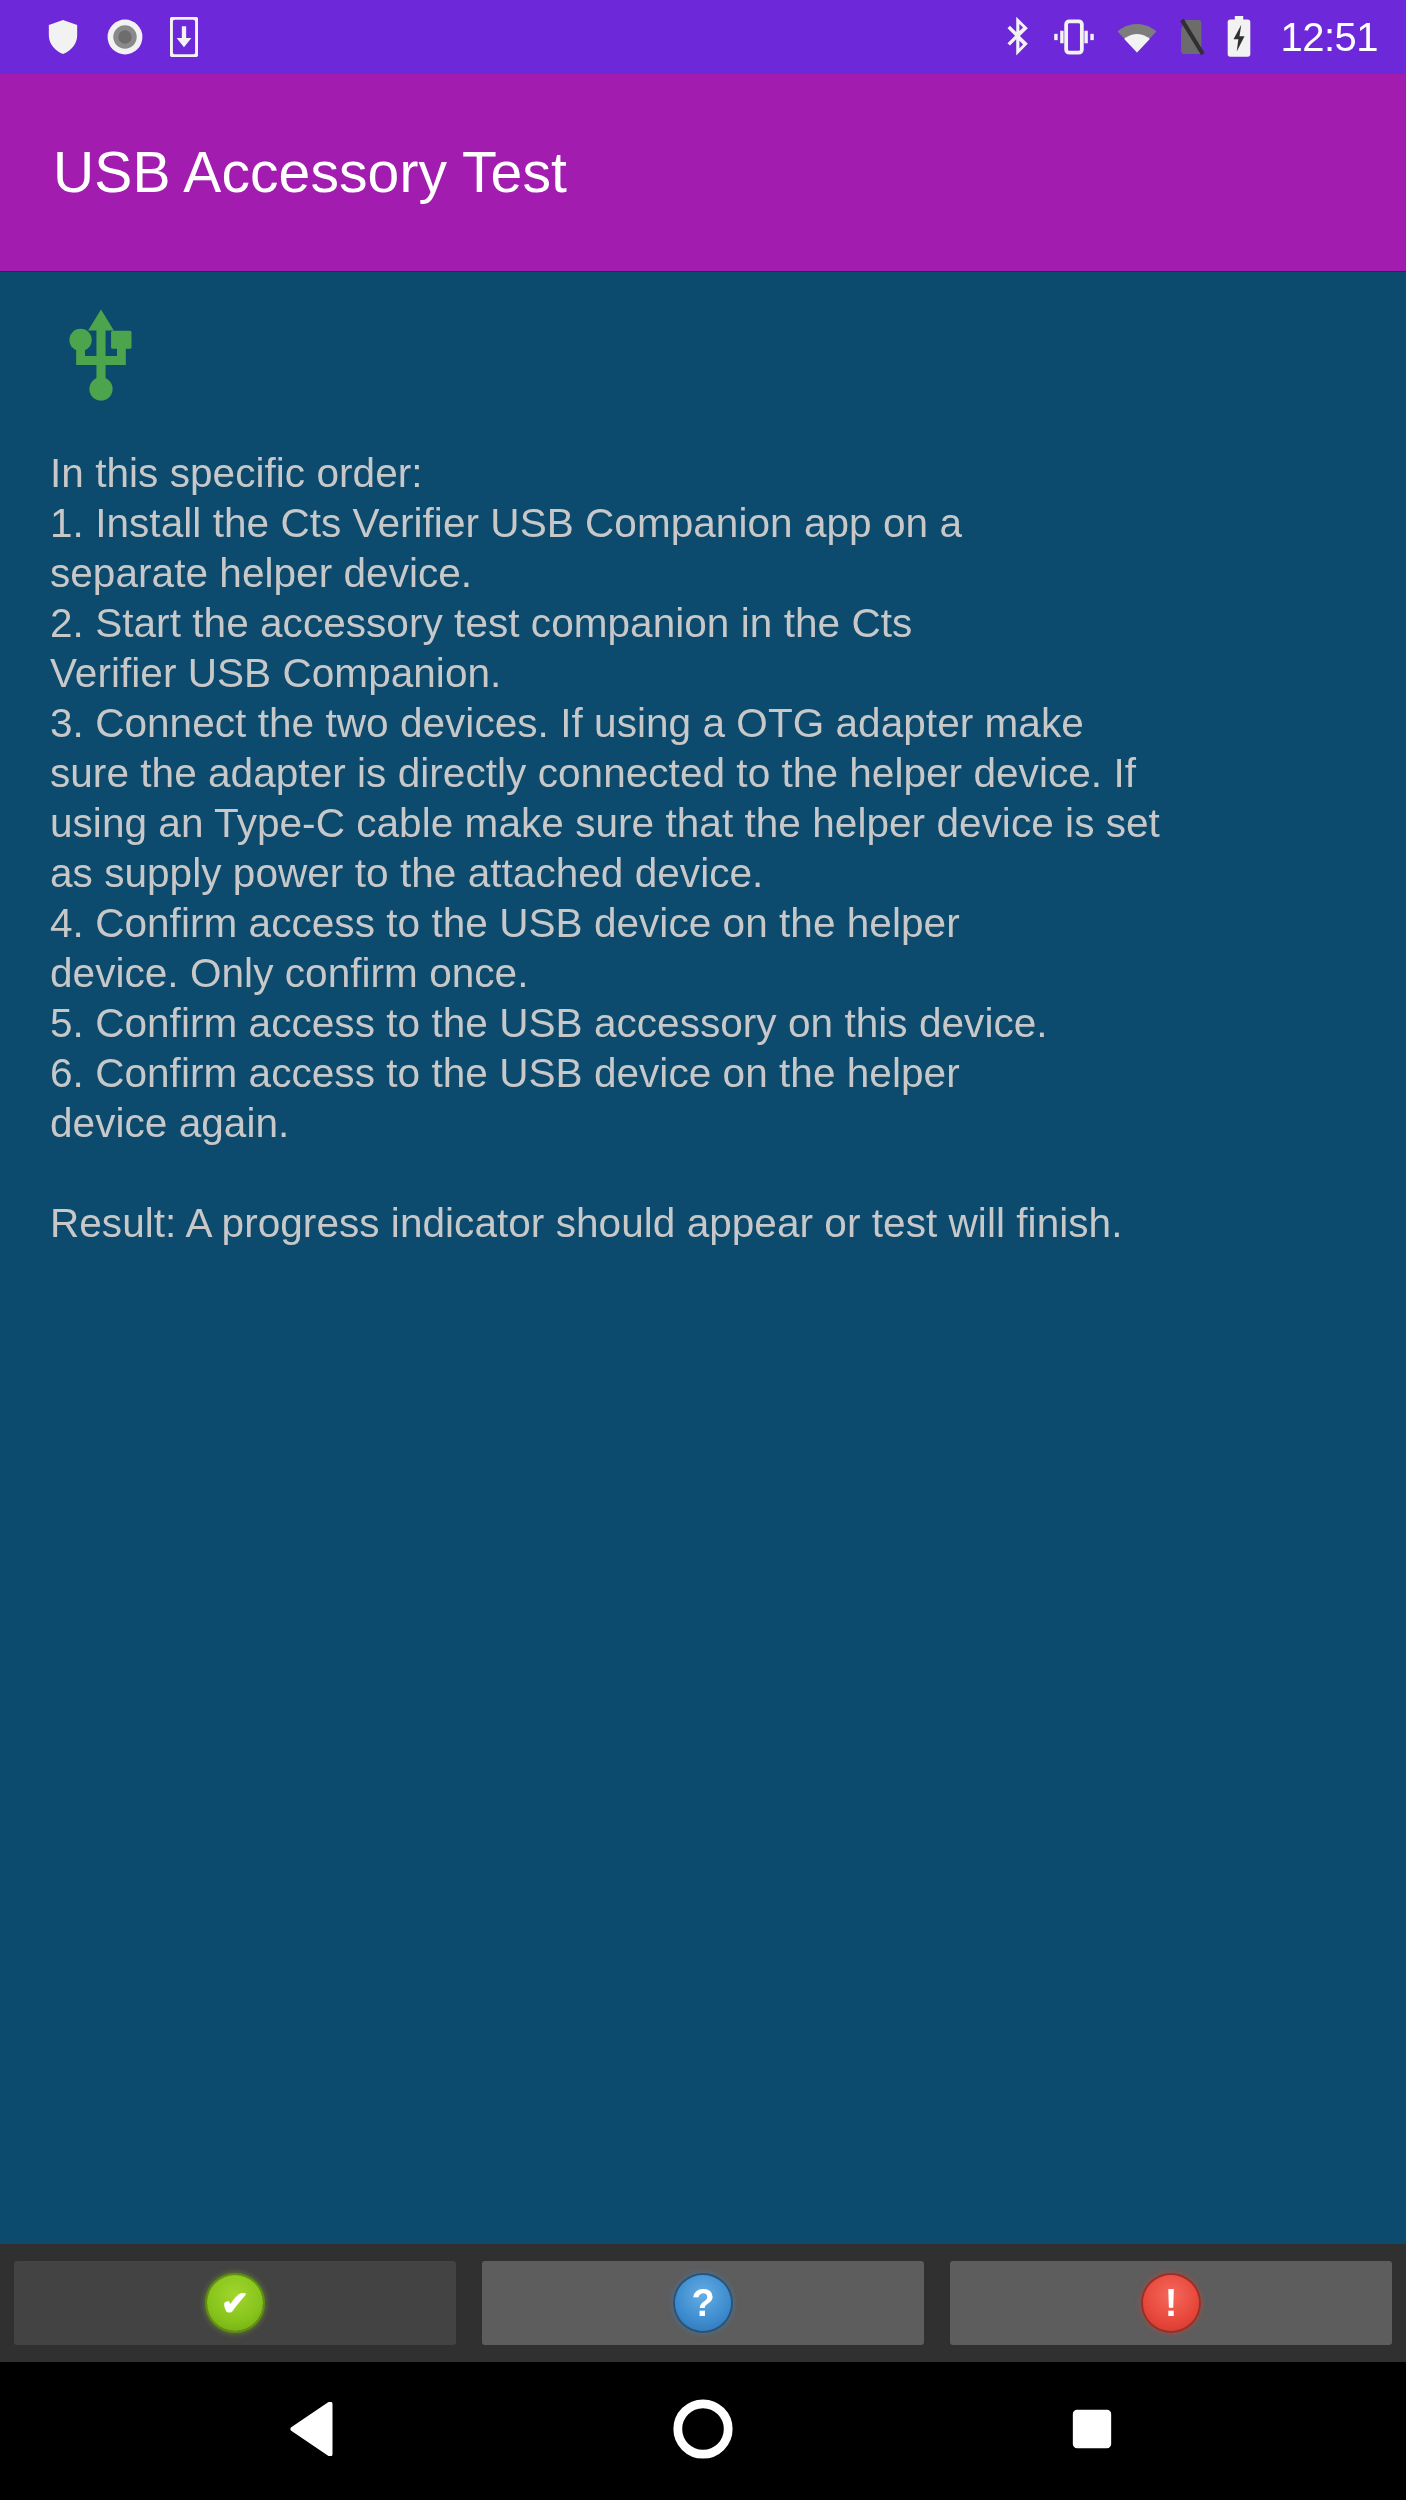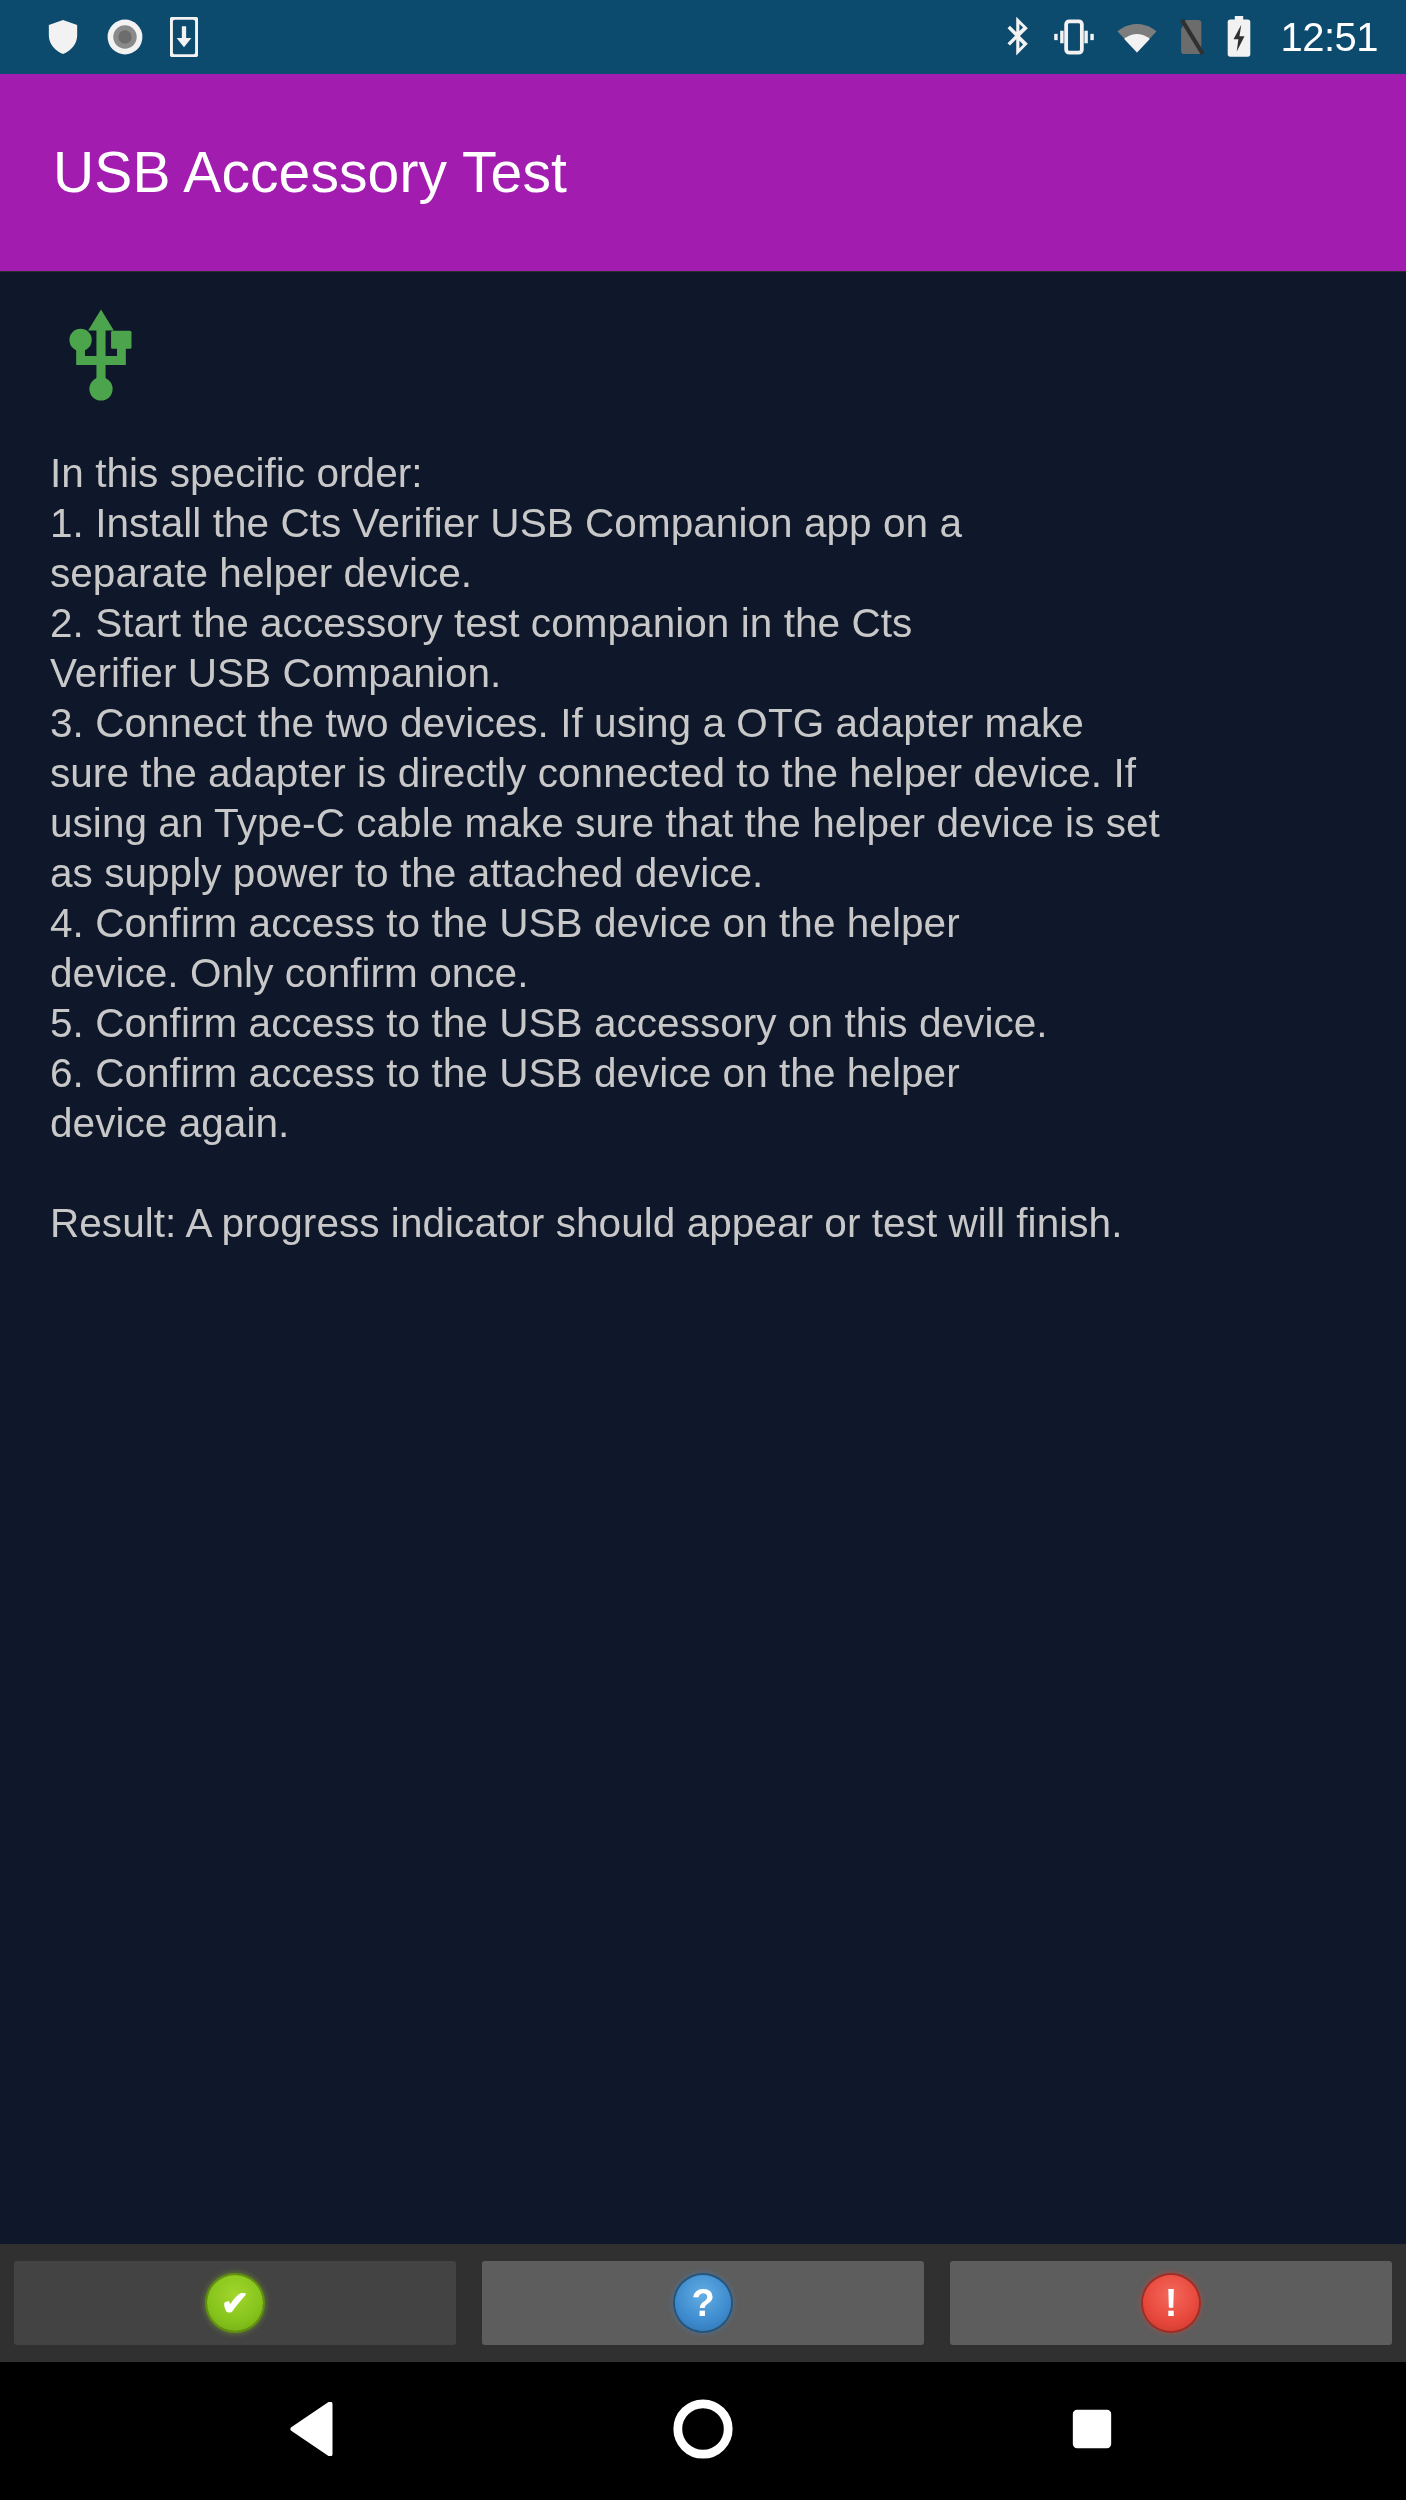--- a/index.html
+++ b/index.html
@@ -20,21 +20,21 @@
     width: 1406px;
     height: 2500px;
     background: #303030;
     display: flex;
     flex-direction: column;
   }
 
   
   .status-bar {
     height: 74px;
-    background: #0c4a6e;
+    background: #6d28d9;
     display: flex;
     align-items: center;
     justify-content: space-between;
     padding: 0 28px 0 46px;
     box-sizing: border-box;
     flex: 0 0 auto;
   }
   .status-left {
     display: flex;
     align-items: center;
@@ -73,21 +73,21 @@
     color: #ffffff;
     font-size: 57px;
     font-weight: 400;
     letter-spacing: 0.1px;
     line-height: 1;
   }
 
   
   .content {
     flex: 1 1 auto;
-    background: #0f172a;
+    background: #0c4a6e;
     padding: 36px 50px 0 50px;
     box-sizing: border-box;
     overflow: hidden;
     position: relative;
   }
 
   .usb-glyph-wrap {
     height: 98px;
     margin-left: 18px;
     margin-bottom: 42px;

